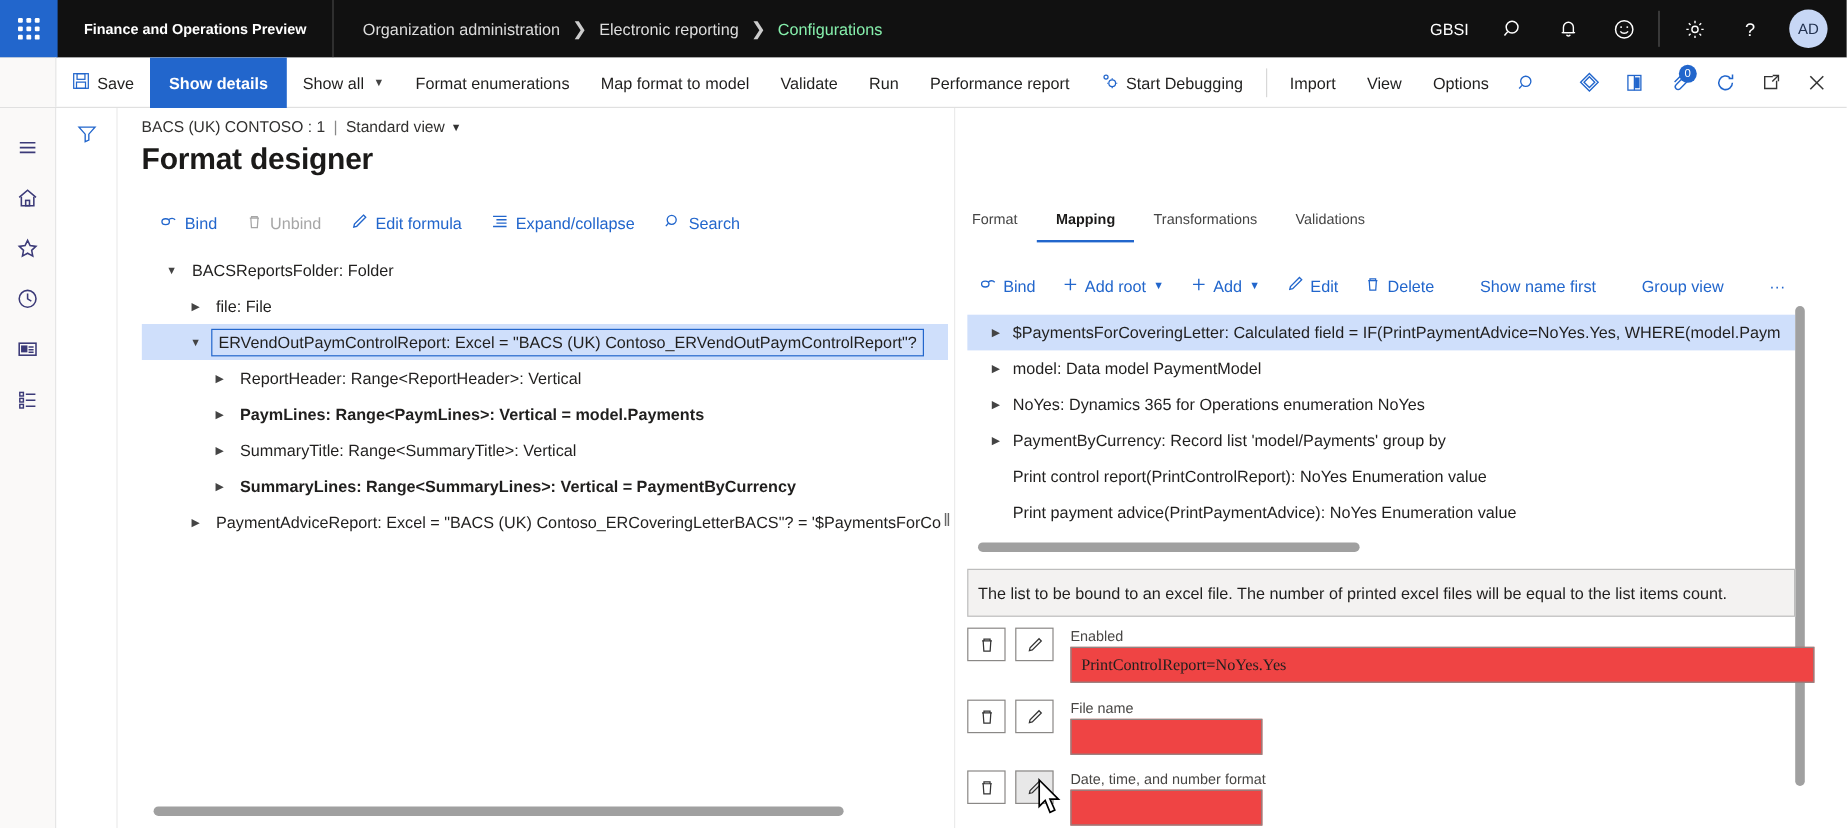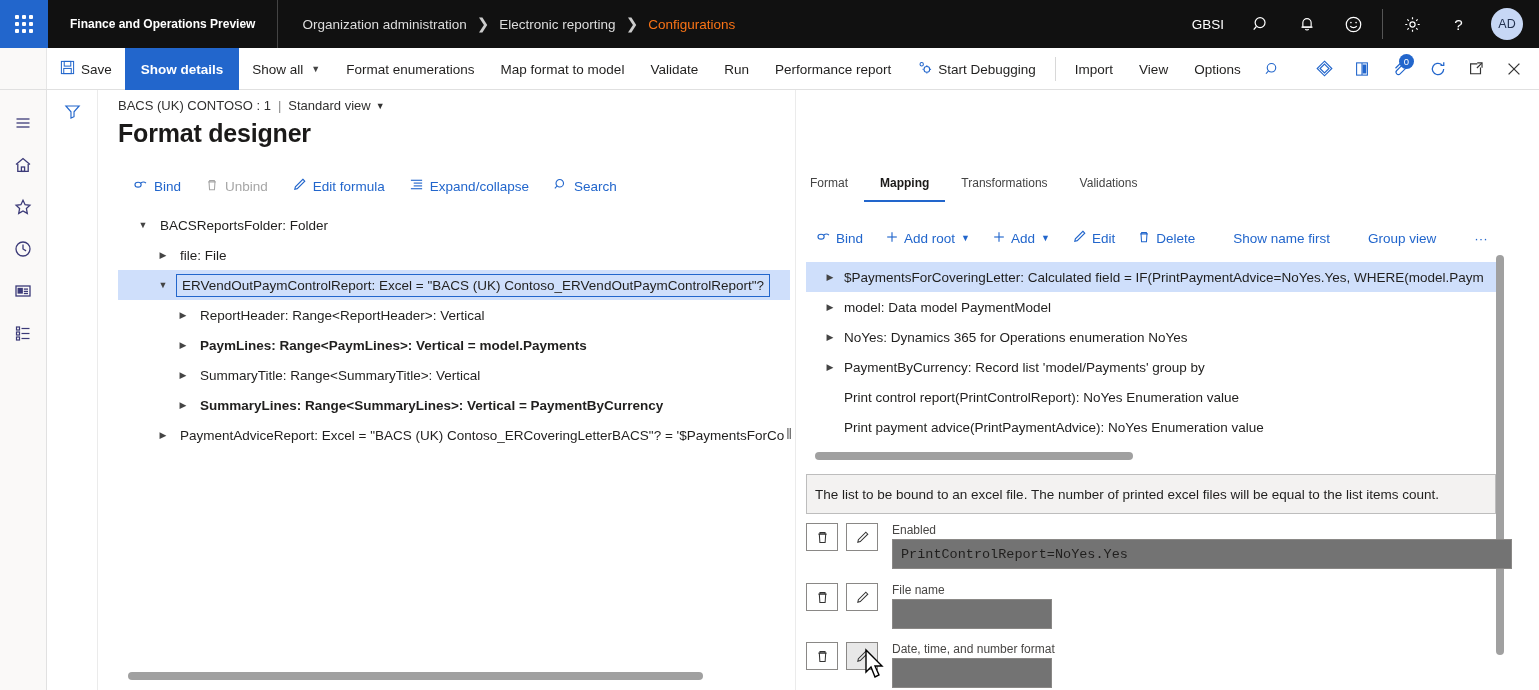--- a/index.html
+++ b/index.html
@@ -22,21 +22,21 @@
   }
   .waffle-grid { display: grid; grid-template-columns: repeat(3,4px); grid-gap: 3px; }
   .waffle-grid i { width: 4px; height: 4px; background: #ffffff; border-radius: 1px; display: block; }
   .app-title {
     color: #ffffff; font-size: 12px; font-weight: bold; padding: 0 22px;
     height: 48px; line-height: 48px; white-space: nowrap;
   }
   .topbar-sep { width: 1px; height: 48px; background: #444; }
   .breadcrumb { display: flex; align-items: center; padding-left: 24px; gap: 10px; }
   .bc-item { color: #dddddd; font-size: 13.5px; white-space: nowrap; cursor: pointer; }
-  .bc-item.current { color: #f97316; }
+  .bc-item.current { color: #86efac; }
   .bc-chev { color: #cccccc; font-size: 15px; font-weight: 300; }
   .topbar-right {
     margin-left: auto; display: flex; align-items: center; height: 48px; padding-right: 12px;
   }
   .tb-company { color: #ffffff; font-size: 13.5px; padding: 0 14px; cursor: pointer; white-space: nowrap;}
   .tb-icon {
     width: 46px; height: 48px; display: flex; align-items: center; justify-content: center;
     color: #ffffff; cursor: pointer;
   }
   .tb-icon svg { display: block; }
@@ -189,22 +189,22 @@
   
   .frow { position: absolute; left: 806px; display: flex; align-items: flex-start; gap: 8px; }
   .fbtn {
     width: 32px; height: 28px; border: 1px solid #8a8886; background: #ffffff;
     display: flex; align-items: center; justify-content: center; cursor: pointer; color: #333;
   }
   .fbtn.hover { background: #e8e8e8; }
   .fcol { display: flex; flex-direction: column; margin-left: 6px; }
   .flabel { font-size: 12px; color: #484644; margin-bottom: 2px; }
   .finput {
-    border: 1px solid #8a8886; background: #737373; height: 30px;
-    font-size: 13.5px; color: #201f1e; padding: 0 8px; font-family: Liberation Mono, monospace;
+    border: 1px solid #8a8886; background: #ef4444; height: 30px;
+    font-size: 13.5px; color: #201f1e; padding: 0 8px; font-family: Liberation Serif, serif;
   }
   .finput.wide { width: 620px; }
   .finput.narrow { width: 160px; }
 
   .cursor-arrow { position: absolute; left: 862px; top: 648px; pointer-events: none; }
 </style>
 </head>
 <body>
 
 <div class="topbar">

